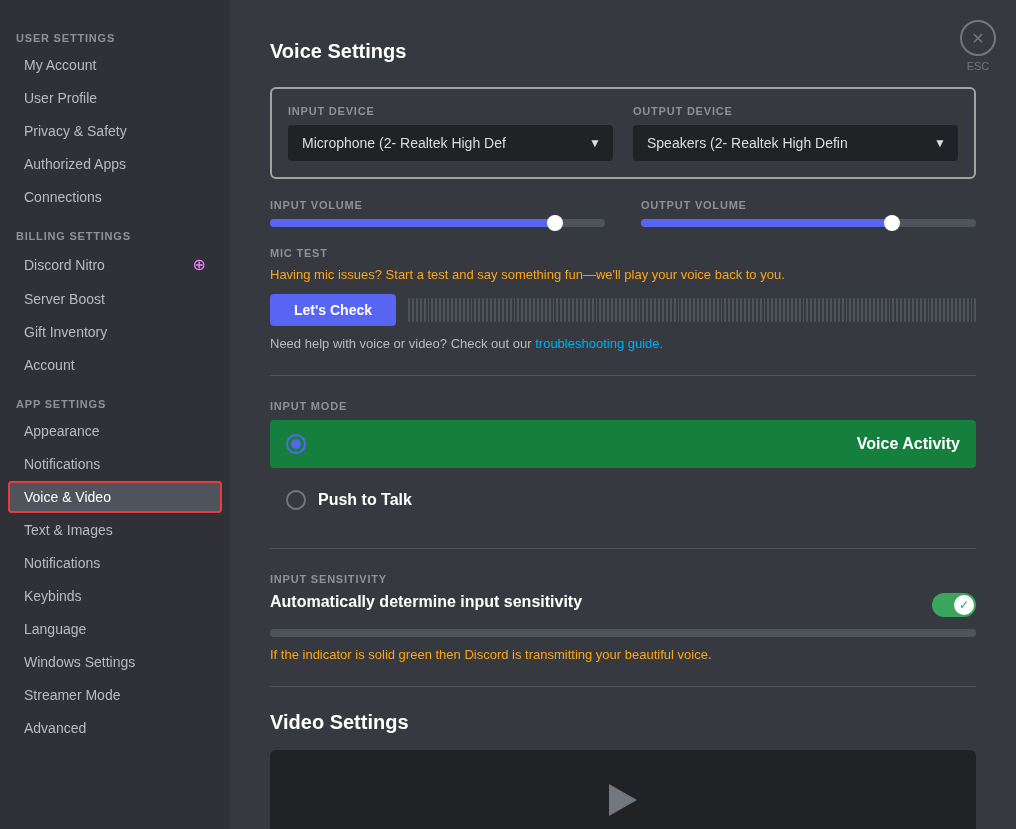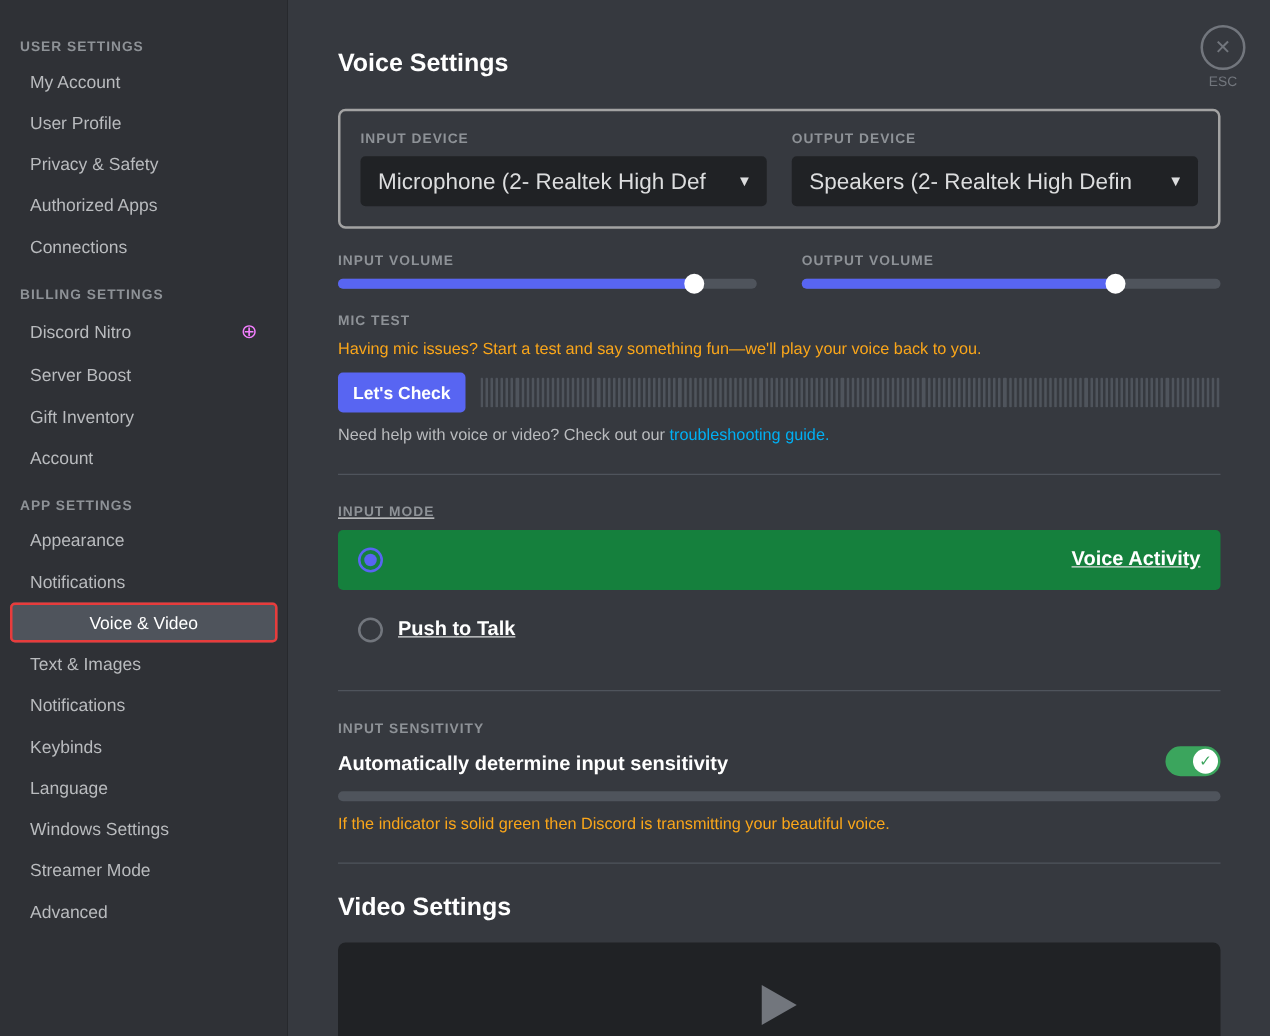--- a/index.html
+++ b/index.html
@@ -50,21 +50,20 @@
       color: #fff;
     }
     .sidebar-item .nitro-icon {
       margin-left: auto;
       color: #f47fff;
       font-size: 16px;
     }
     .sidebar-item.highlighted {
       outline: 2px solid #e83c3c;
       outline-offset: -2px;
-      justify-content: center;
     }
 
     
     .main-content {
       flex: 1;
       background: #36393f;
       padding: 40px 40px 40px 40px;
       overflow-y: auto;
       position: relative;
     }
@@ -132,21 +131,21 @@
     .device-select-wrapper {
       position: relative;
     }
     .device-select-wrapper select {
       width: 100%;
       background: #202225;
       border: none;
       border-radius: 4px;
       color: #dcddde;
       padding: 10px 36px 10px 14px;
-      font-size: 18px;
+      font-size: 14px;
       appearance: none;
       cursor: pointer;
     }
     .chevron-icon {
       position: absolute;
       right: 12px;
       top: 50%;
       transform: translateY(-50%);
       pointer-events: none;
       color: #dcddde;
@@ -219,21 +218,21 @@
       display: flex;
       align-items: center;
       gap: 12px;
       margin-bottom: 10px;
     }
     .lets-check-btn {
       background: #5865f2;
       color: #fff;
       border: none;
       border-radius: 4px;
-      padding: 8px 12px;
+      padding: 8px 24px;
       font-size: 14px;
       font-weight: 600;
       cursor: pointer;
       flex-shrink: 0;
     }
     .mic-bars {
       flex: 1;
       height: 24px;
       display: flex;
       align-items: center;
@@ -260,21 +259,20 @@
     
     .divider {
       border: none;
       border-top: 1px solid #4f545c;
       margin: 24px 0;
     }
 
     
     .input-mode-section {
       margin-bottom: 24px;
-      text-decoration: underline;
     }
     .radio-option {
       display: flex;
       align-items: center;
       gap: 12px;
       padding: 14px 16px;
       border-radius: 4px;
       cursor: pointer;
       margin-bottom: 8px;
       background: transparent;
@@ -308,21 +306,21 @@
       font-weight: 600;
       color: #fff;
     }
 
     
     .sensitivity-section {
       margin-bottom: 20px;
     }
     .sensitivity-row {
       display: flex;
-      align-items: flex-end;
+      align-items: flex-start;
       justify-content: space-between;
       margin-bottom: 12px;
     }
     .sensitivity-label {
       font-size: 16px;
       font-weight: 700;
       color: #fff;
     }
     .toggle {
       width: 44px;

